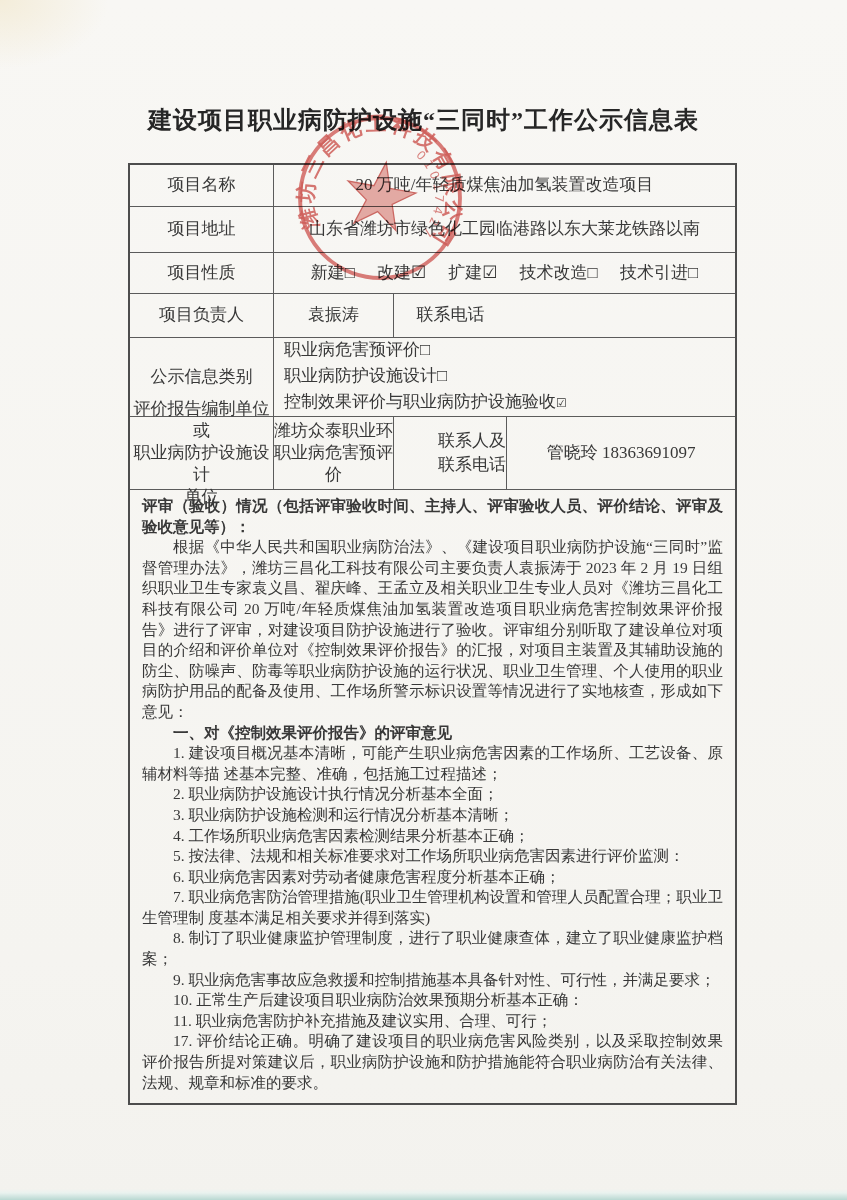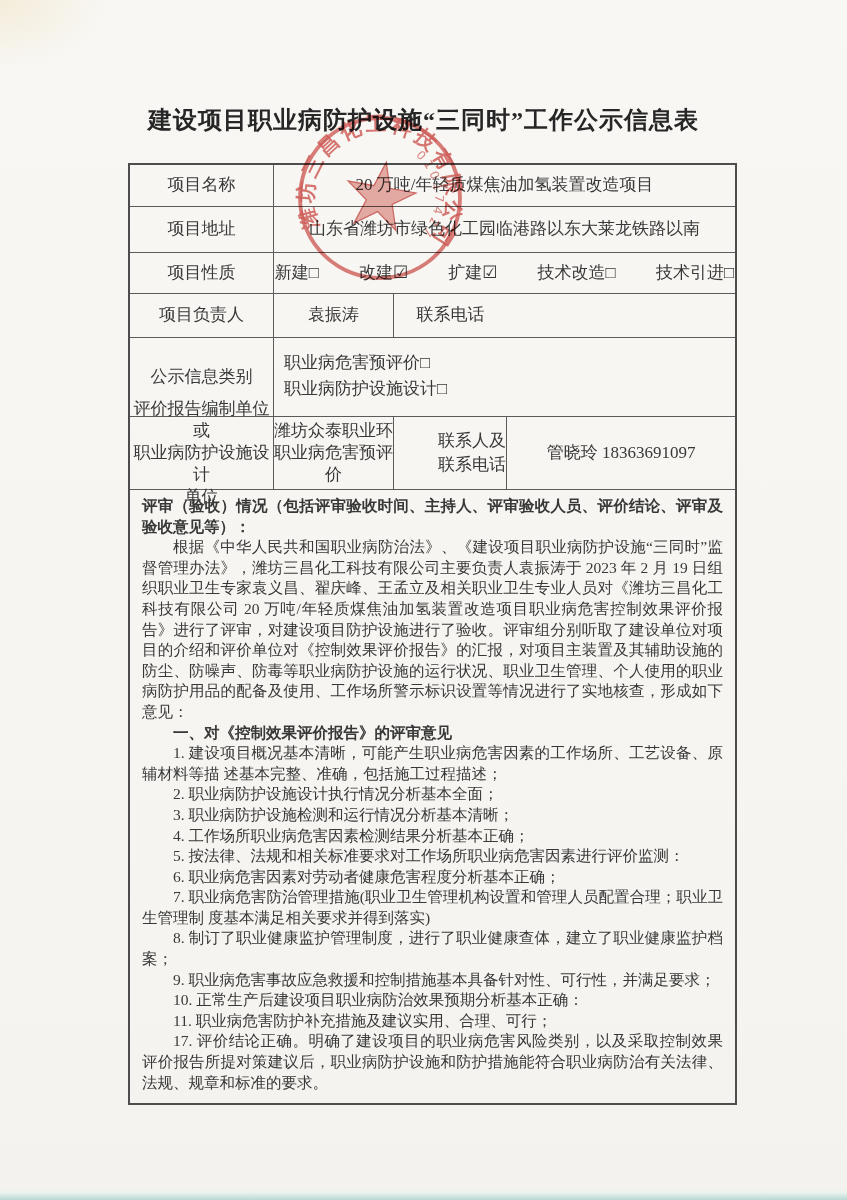--- a/index.html
+++ b/index.html
@@ -42,21 +42,21 @@
   .cell:last-child{border-right:none;}
   .label-cell{width:144px;flex:none;}
   .grow{flex:1;}
   .w120{width:120px;flex:none;}
   .w113{width:113px;flex:none;}
   .h41{height:41px;} .h45{height:45px;} .h40{height:40px;} .h43{height:43px;}
   .h78{height:78px;} .h72{height:72px;}
   .col{flex-direction:column;}
   .left{align-items:flex-start;text-align:left;padding-left:10px;font-family:Liberation Mono, monospace;}
   .cat-cell div{line-height:26px;}
-  .opts{display:flex;gap:40px;justify-content:center;align-items:center;flex:1;}
+  .opts{display:flex;gap:22px;justify-content:center;align-items:center;flex:1;}
   .agency-label div{line-height:22px;}
   .contact-label{align-items:flex-end;text-align:left;padding-left:14px;}
   .contact-label div{line-height:24px;}
   .review{
     padding:6px 12px 10px 12px;
     font-size:15.5px;line-height:20.6px;
     text-align:justify;min-height:598px;box-sizing:border-box;
   }
   .review p{margin:0;font-family:Liberation Serif, serif;}
   .review .bold{font-weight:bold;}
@@ -103,20 +103,21 @@
       <div class="cell label-cell">项目负责人</div>
       <div class="cell w120">袁振涛</div>
       <div class="cell w113">联系电话</div>
     </div>
 
     <div class="row h78">
       <div class="cell label-cell">公示信息类别</div>
       <div class="cell grow col left cat-cell">
         <div>职业病危害预评价□</div>
         <div>职业病防护设施设计□</div>
+        <div>控制效果评价与职业病防护设施验收☑</div>
       </div>
     </div>
 
     <div class="row h72">
       <div class="cell label-cell col agency-label">
         <div>评价报告编制单位或</div>
         <div>职业病防护设施设计</div>
         <div>单位</div>
       </div>
       <div class="cell w120 col agency-label">

